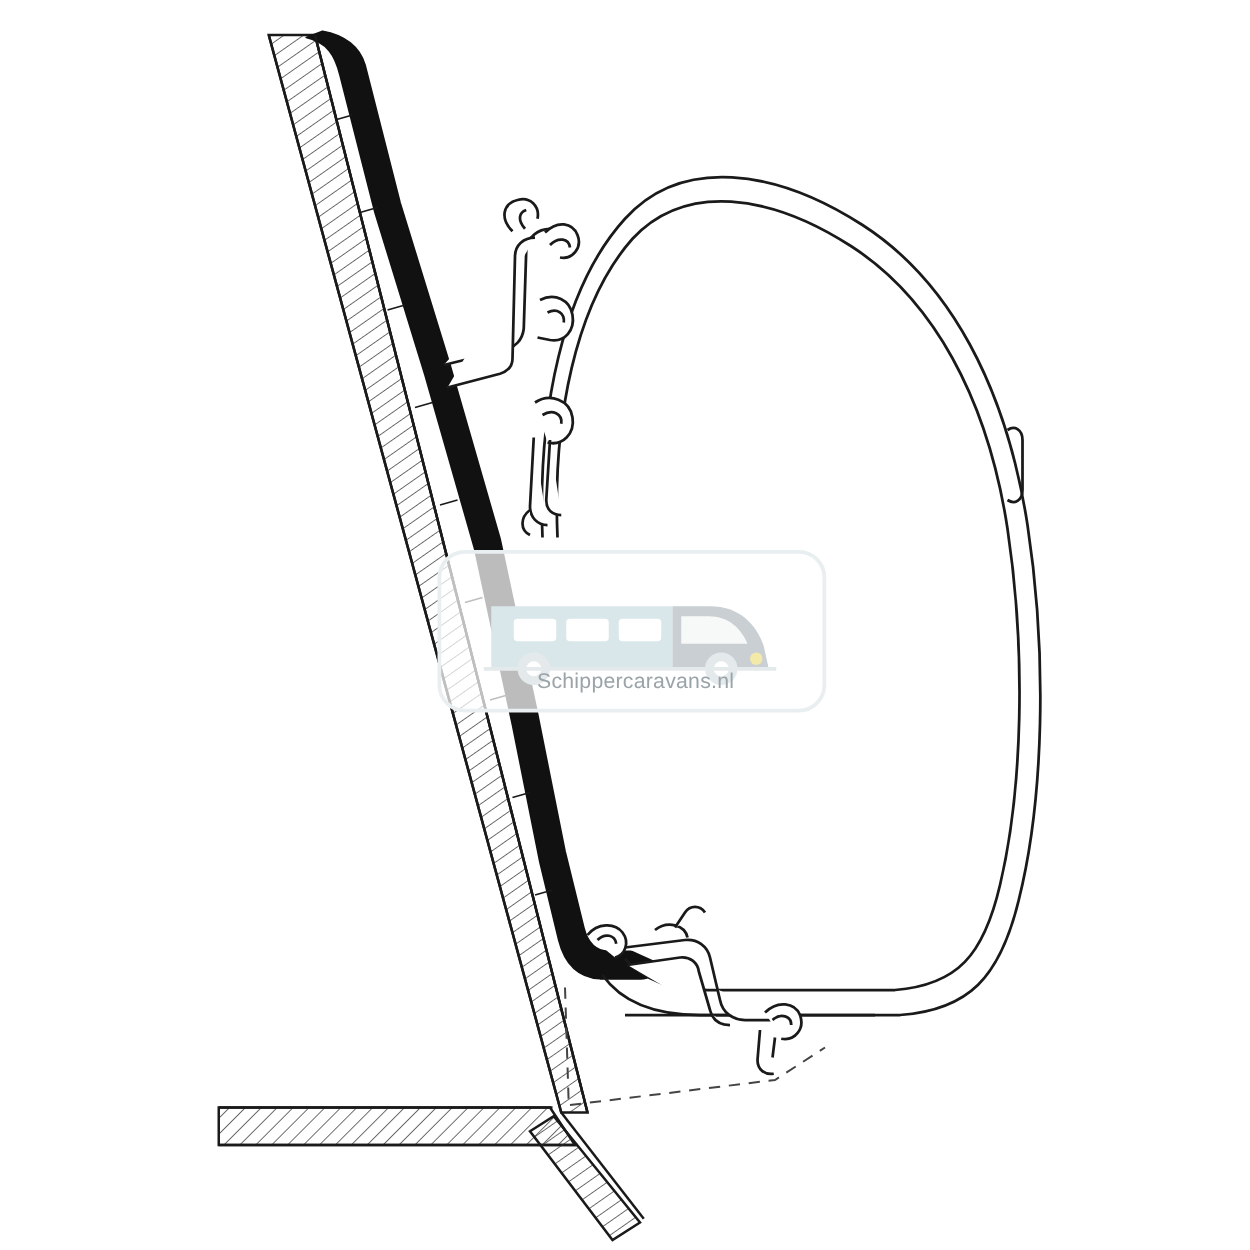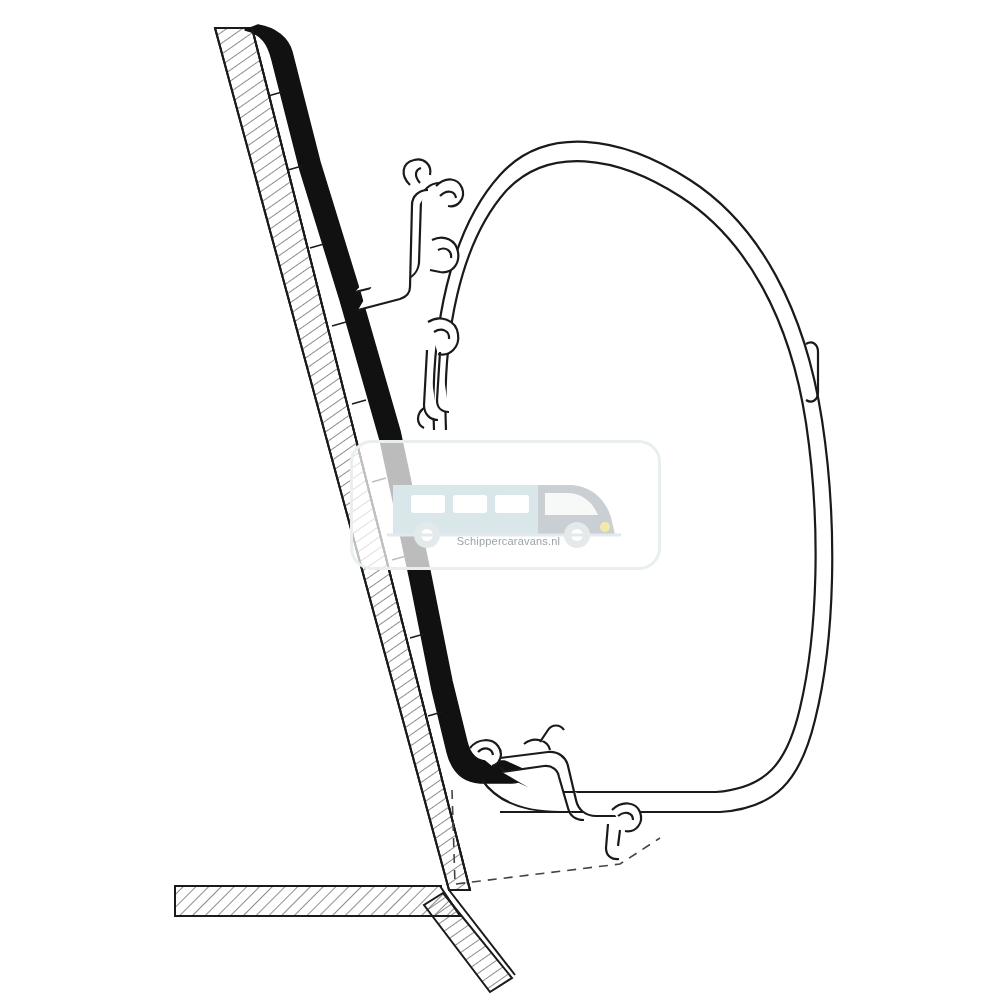--- a/index.html
+++ b/index.html
@@ -45,21 +45,21 @@
     width: 311px;
     height: 130px;
   }
   #watermark-text {
     position: absolute;
     left: 0;
     top: 92px;
     width: 311px;
     text-align: center;
     font-family: "Liberation Sans", sans-serif;
-    font-size: 11px;
+    font-size: 17px;
     letter-spacing: 0.2px;
     color: #9aa3a8;
     white-space: nowrap;
   }
 </style>
 </head>
 <body>
 
 <div id="stage">
 

